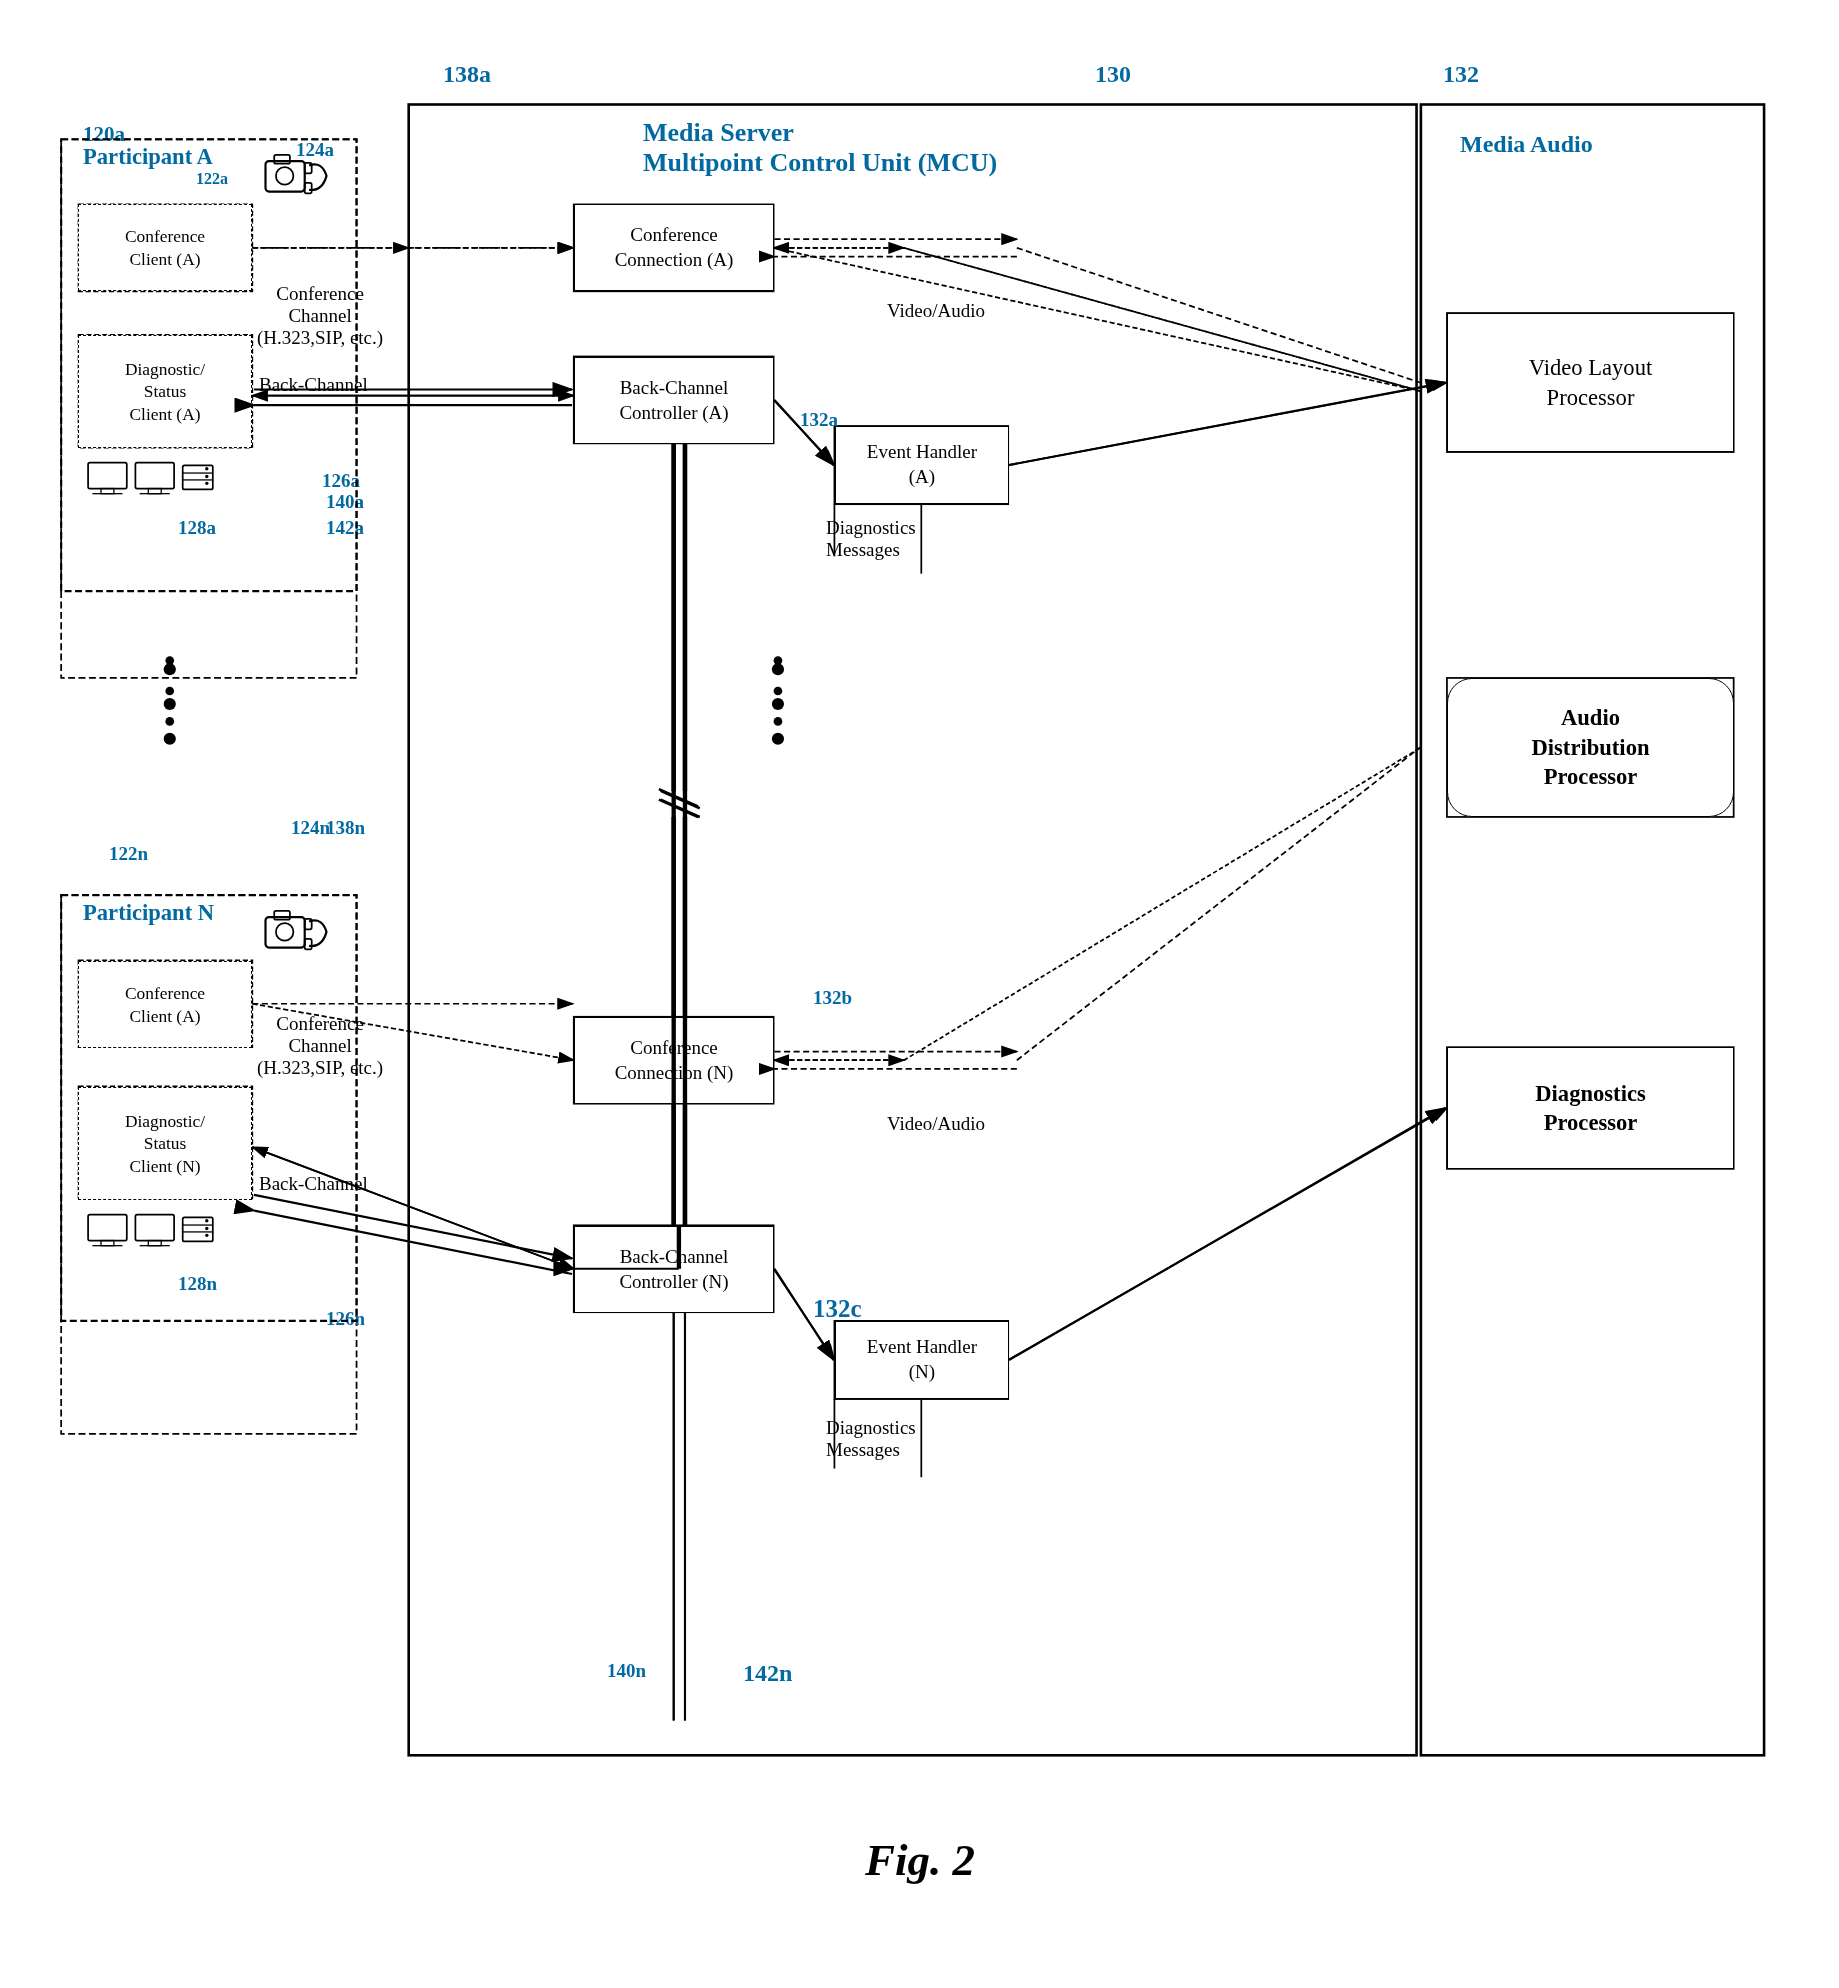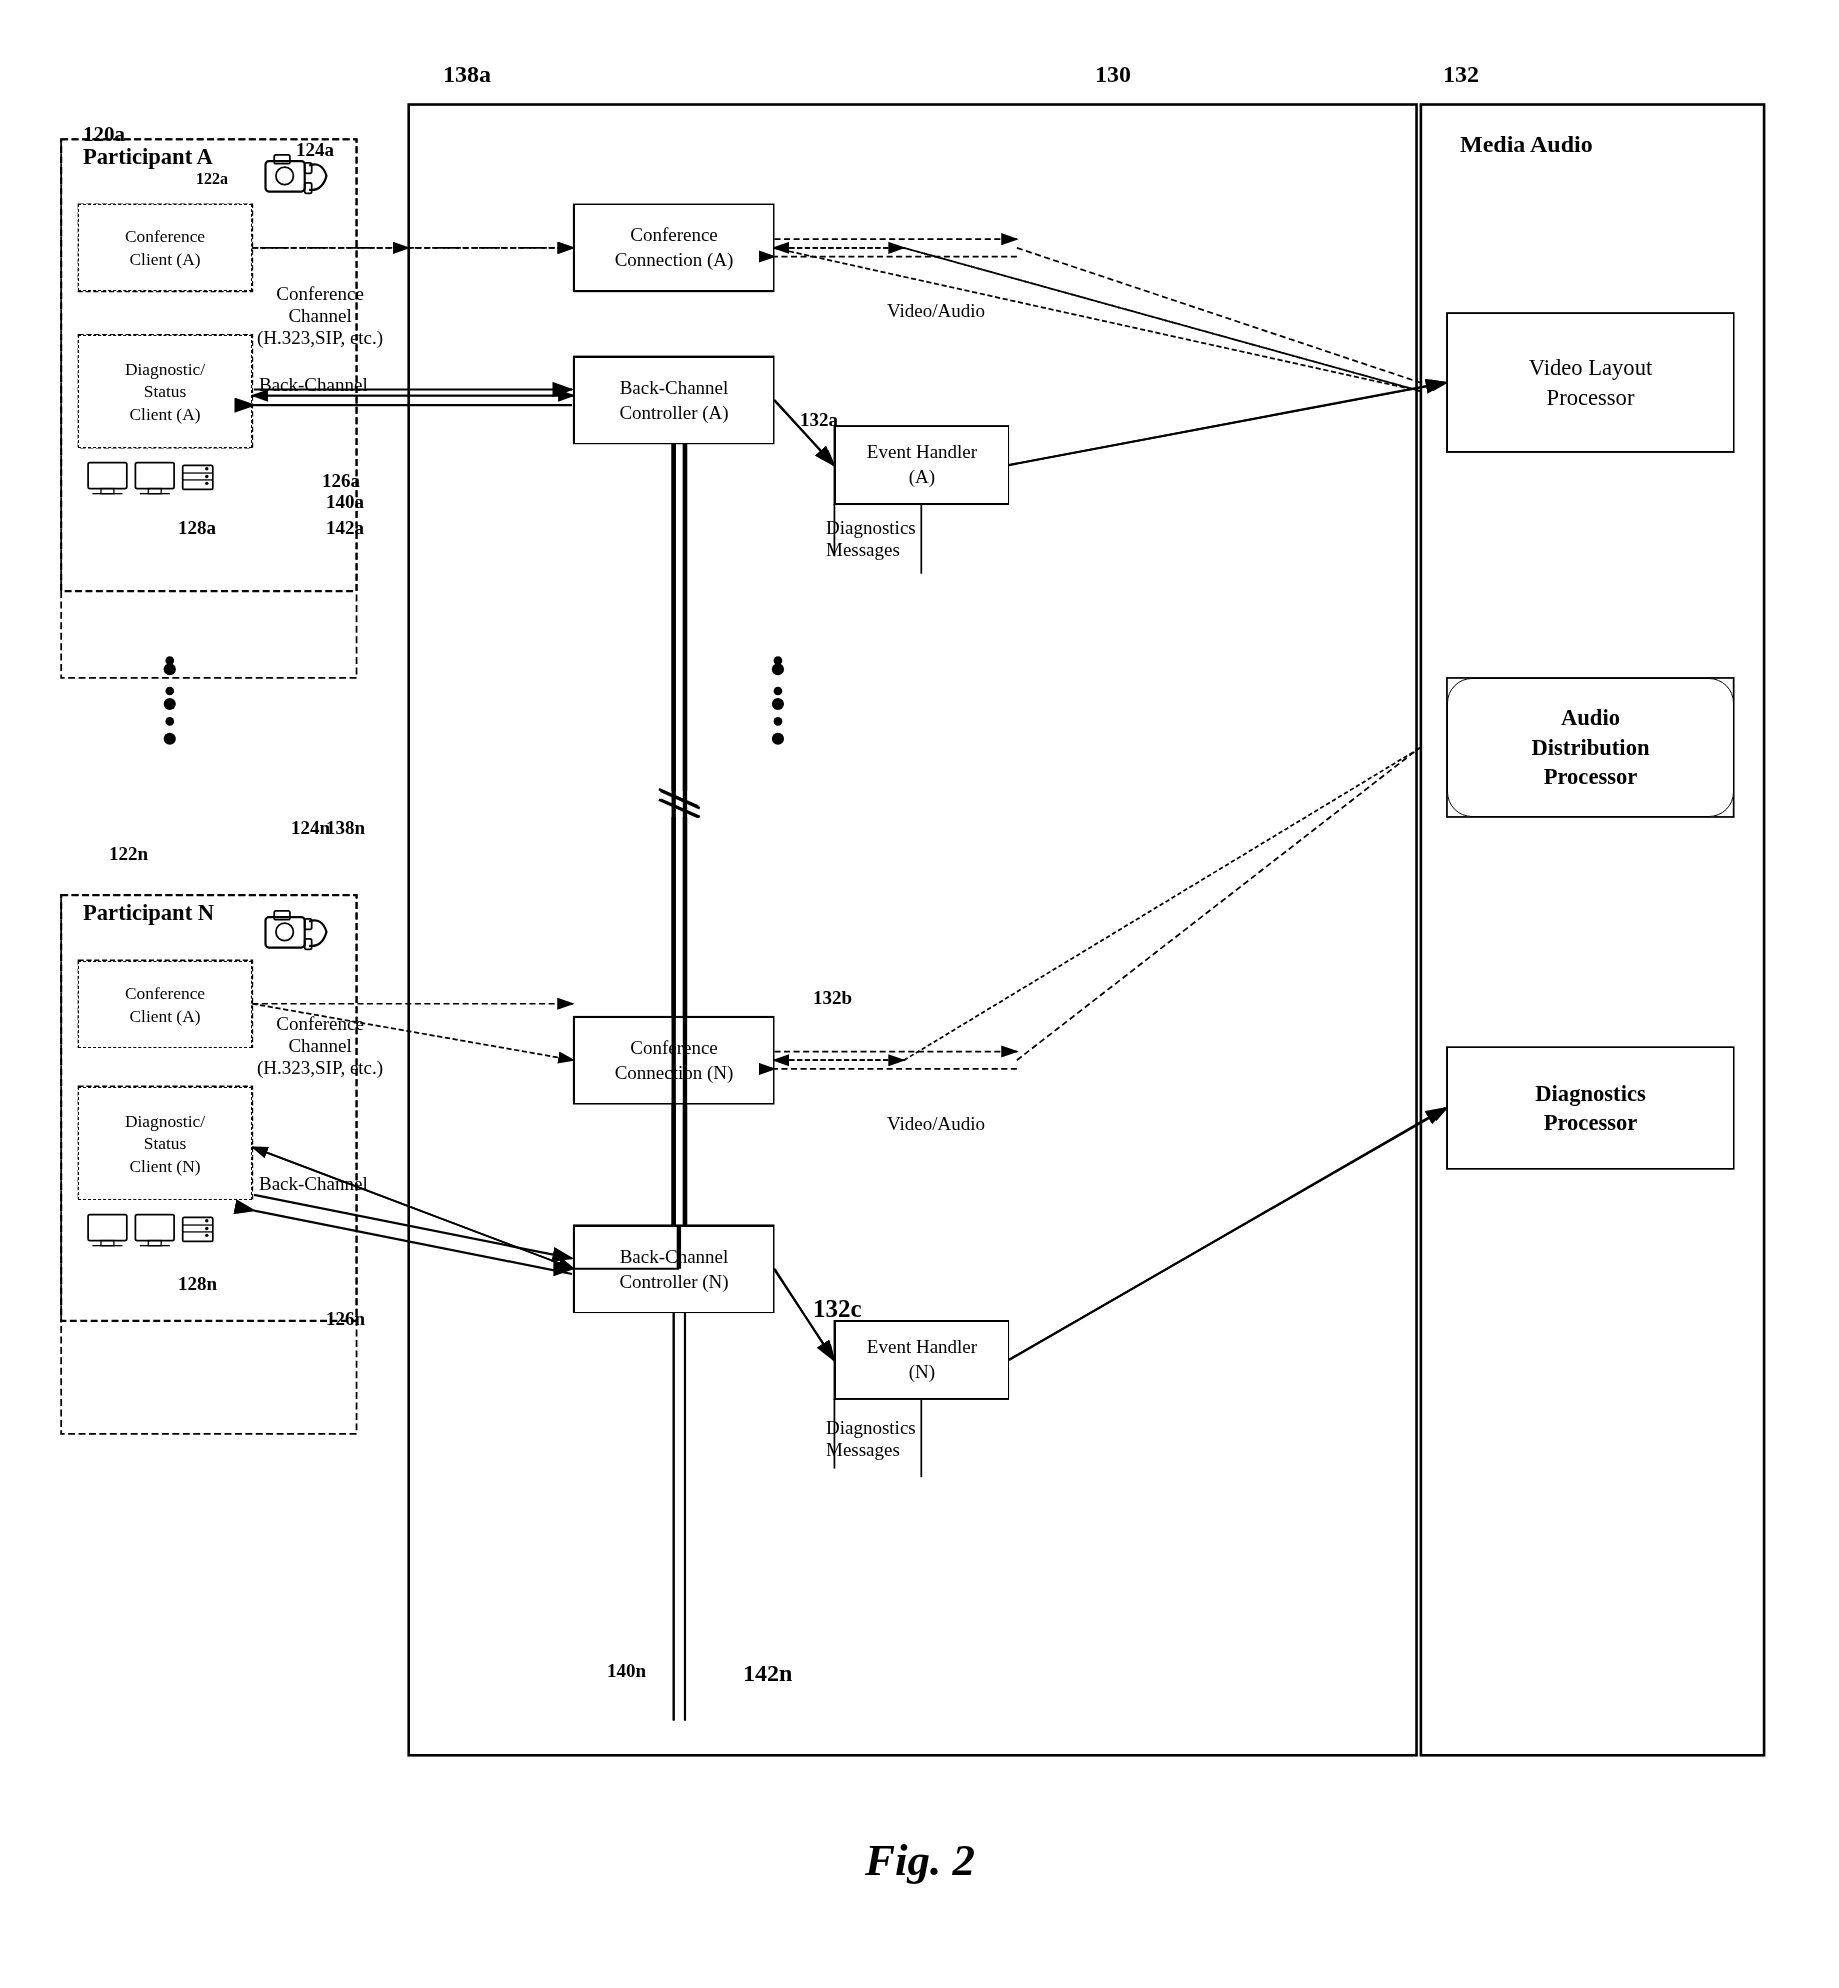--- a/index.html
+++ b/index.html
@@ -18,21 +18,21 @@
       left: 35px;
       width: 1770px;
       height: 1868px;
     }
 
     
     .label {
       position: absolute;
       font-size: 24px;
       font-weight: bold;
-      color: #000000;
+      color: #0369a1;
       white-space: nowrap;
     }
 
     .label-normal {
       position: absolute;
       font-size: 22.6px;
       color: #000;
       white-space: nowrap;
     }
 
@@ -199,20 +199,24 @@
     <circle cx="855" cy="790" r="5" fill="#000"></circle>
 
   </svg>
 
   <div class="label" style="top:26px; left:1060px;">130</div>
 
   <div class="label" style="top:26px; left:1408px;">132</div>
 
   <div class="label" style="top:26px; left:408px;">138a</div>
 
+  <div class="label" style="top:83px; left:608px; font-size:26px; font-weight:bold; white-space:nowrap;">
+    <span>Media Server</span><br>
+    <span>Multipoint Control Unit (MCU)</span>
+  </div>
 
   <div class="label" style="top:96px; left:1425px; font-size:24px;">Media Audio</div>
 
   <div class="label" style="top:87px; left:48px; font-size:21px;">120a</div>
   <div class="label" style="top:109px; left:48px; font-size:22.6px;">Participant  A</div>
 
   <div class="box-dashed" style="top:169px; left:43px; width:174px; height:87px;">
     <span style="white-space:pre-line; font-size:17.4px;">Conference
 Client (A)</span>
   </div>

